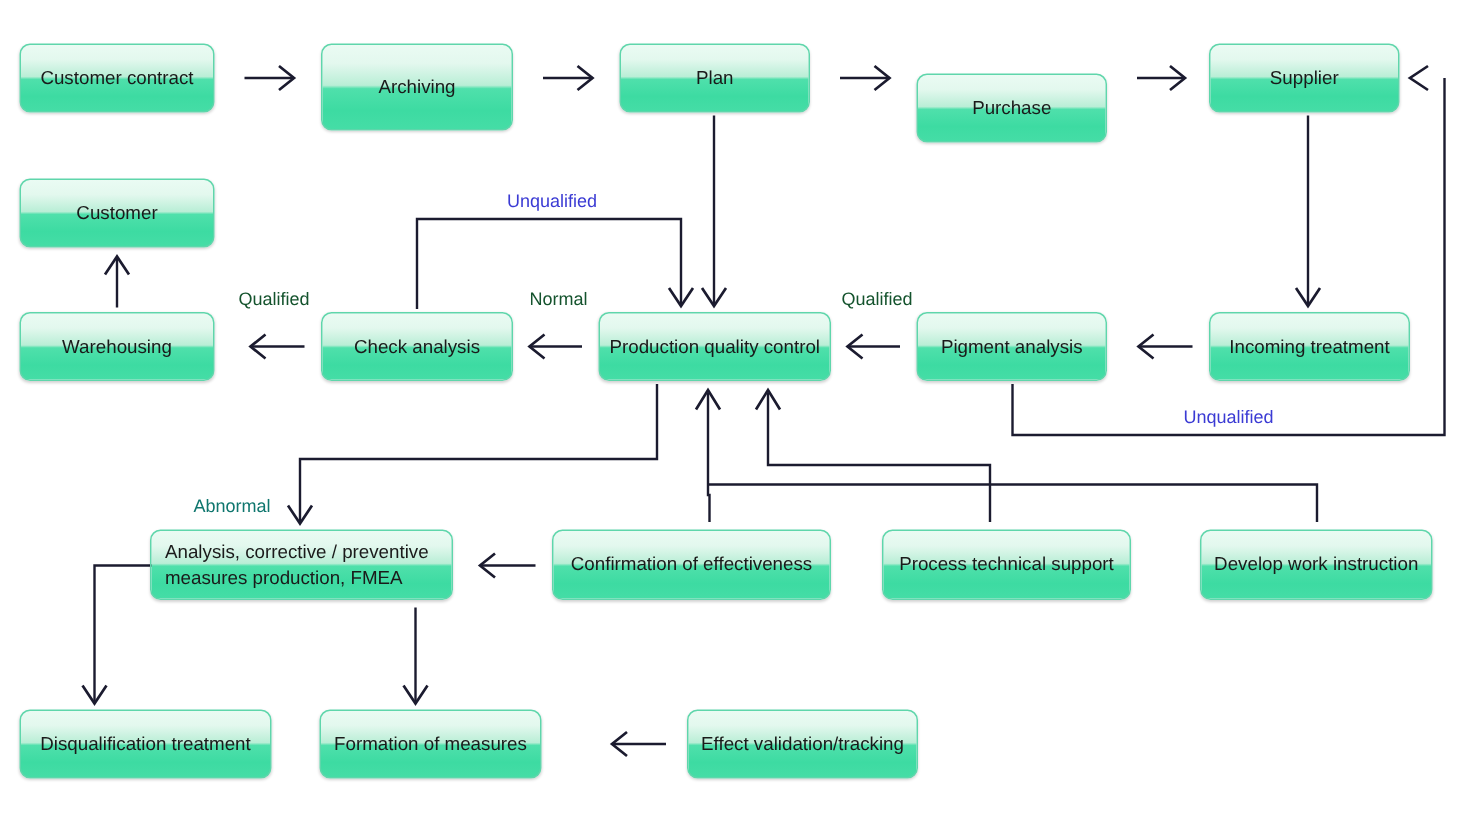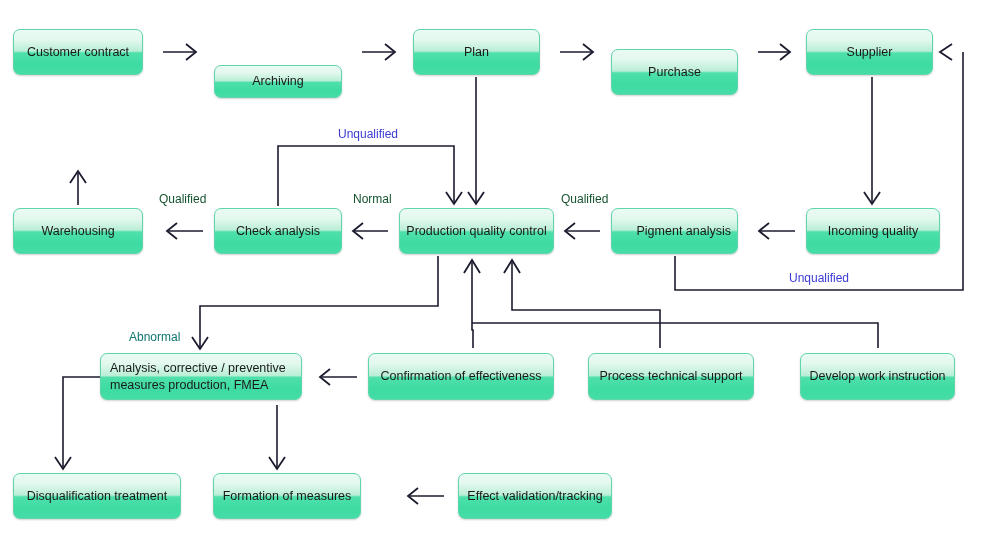--- a/index.html
+++ b/index.html
@@ -176,46 +176,49 @@
         <line x1="444" y1="496" x2="408" y2="496"></line>
         <polyline points="418,488 408,496 418,504" stroke-width="1.8"></polyline>
       </g>
 
     </g>
   </svg>
 
   <div class="node-box" style="left: 13px; top: 29px; width: 130px; height: 46px;">
     <span class="node-label">Customer contract</span>
   </div>
-  <div class="node-box" style="left: 214px; top: 29px; width: 128px; height: 33px; margin-top: 36px;">
+  <div class="node-box" style="left: 214px; top: 29px; width: 128px; height: 58px;">
     <span class="node-label">Archiving</span>
   </div>
   <div class="node-box" style="left: 413px; top: 29px; width: 127px; height: 46px;">
     <span class="node-label">Plan</span>
   </div>
   <div class="node-box" style="left: 611px; top: 29px; width: 127px; height: 46px; margin-top: 20px;">
     <span class="node-label">Purchase</span>
   </div>
   <div class="node-box" style="left: 806px; top: 29px; width: 127px; height: 46px;">
     <span class="node-label">Supplier</span>
   </div>
+  <div class="node-box" style="left: 13px; top: 119px; width: 130px; height: 46px;">
+    <span class="node-label">Customer</span>
+  </div>
   <div class="node-box" style="left: 13px; top: 208px; width: 130px; height: 46px;">
     <span class="node-label">Warehousing</span>
   </div>
   <div class="node-box" style="left: 214px; top: 208px; width: 128px; height: 46px;">
     <span class="node-label">Check analysis</span>
   </div>
   <div class="node-box" style="left: 399px; top: 208px; width: 155px; height: 46px;">
     <span class="node-label">Production quality control</span>
   </div>
-  <div class="node-box" style="left: 611px; top: 208px; width: 127px; height: 46px; text-align: right;">
+  <div class="node-box" style="left: 611px; top: 208px; width: 127px; height: 46px;">
     <span class="node-label">Pigment analysis</span>
   </div>
   <div class="node-box" style="left: 806px; top: 208px; width: 134px; height: 46px;">
-    <span class="node-label">Incoming quality</span>
+    <span class="node-label">Incoming treatment</span>
   </div>
   <div class="node-box multiline" style="left: 100px; top: 353px; width: 202px; height: 47px;">
     <span class="node-label">Analysis, corrective / preventive
 measures production, FMEA</span>
   </div>
   <div class="node-box" style="left: 368px; top: 353px; width: 186px; height: 47px; align-items: center;">
     <span class="node-label">Confirmation of effectiveness</span>
   </div>
   <div class="node-box" style="left: 588px; top: 353px; width: 166px; height: 47px;">
     <span class="node-label">Process technical support</span>

